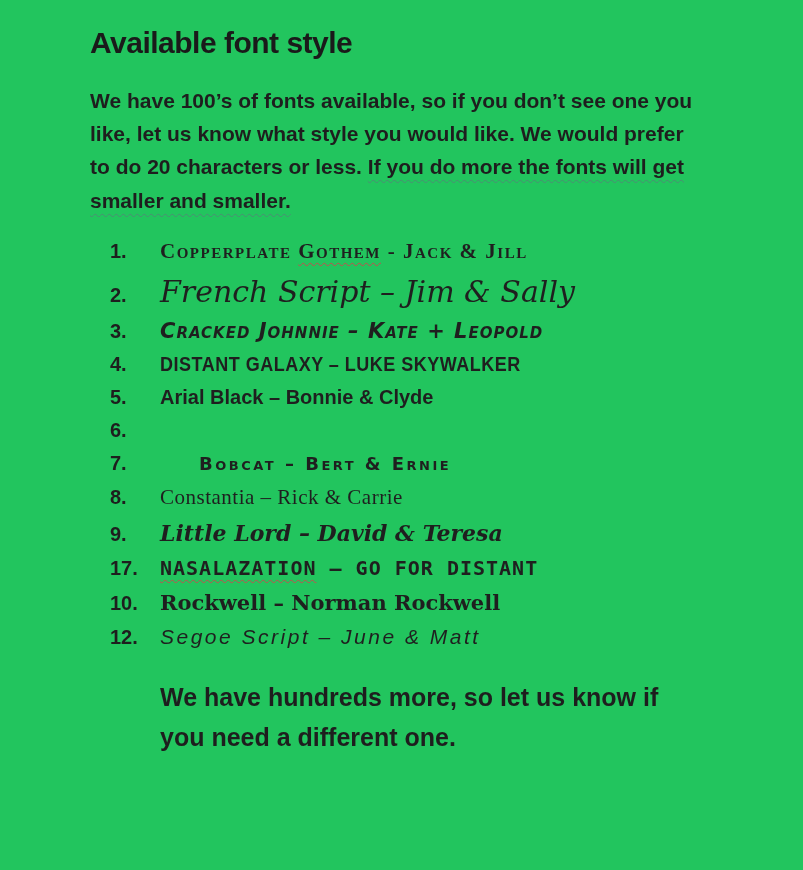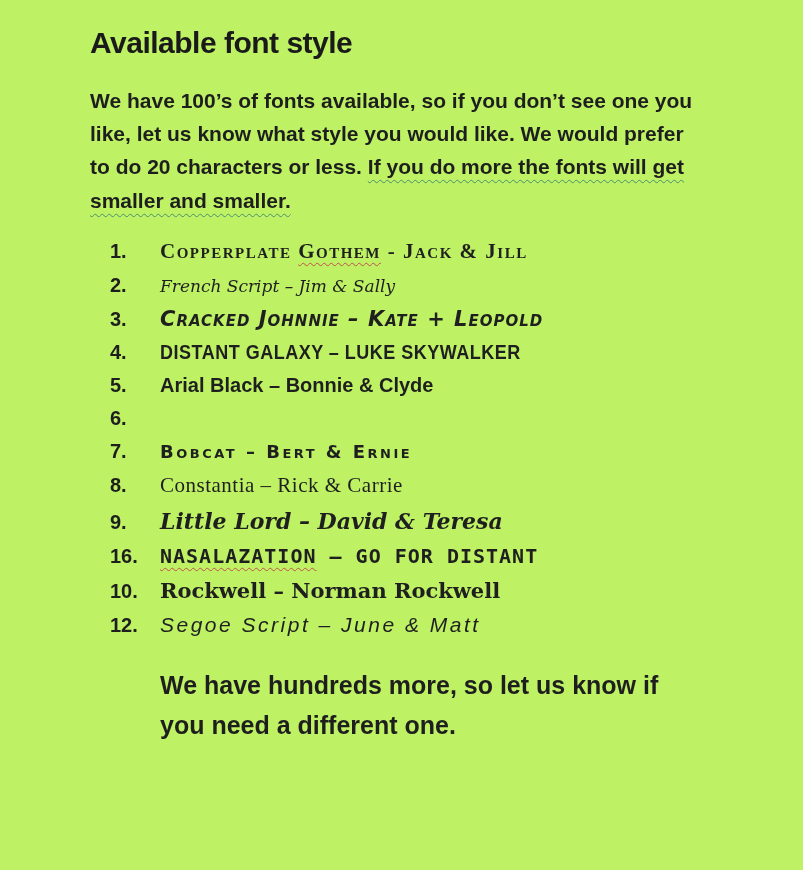--- a/index.html
+++ b/index.html
@@ -8,21 +8,21 @@
   }
   * { box-sizing: border-box; }
   html, body { margin: 0; padding: 0; }
   body {
     background: #ffffff;
     font-family: "Liberation Sans", sans-serif;
   }
   .page {
     width: 803px;
     height: 870px;
-    background: #bef264;
+    background: #22c55e;
     color: #1f1f1f;
     padding: 26px 95px 0 90px;
     overflow: hidden;
   }
   .doc-title {
     font-family: "Liberation Sans", sans-serif;
     font-size: 30px;
     font-weight: 700;
     letter-spacing: -0.5px;
     margin: 0 0 24px 0;
@@ -59,26 +59,26 @@
     font: 600 20px "Liberation Sans", sans-serif;
     font-style: normal;
     letter-spacing: 0;
     width: 50px;
     flex-shrink: 0;
     color: #1e1e1e;
   }
   .sample { display: inline-block; }
   
   .f-copperplate     { font-family: "Liberation Serif", serif; font-variant: small-caps; font-weight: 700; font-size: 21px; letter-spacing: 1.5px; }
-  .f-french-script   { font-family: "DejaVu Serif", serif; font-style: italic; font-size: 17px; text-align: right; }
+  .f-french-script   { font-family: "DejaVu Serif", serif; font-style: italic; font-size: 30px; text-align: right; }
   .f-cracked-johnnie { font-family: "DejaVu Sans", sans-serif; font-style: italic; font-weight: 700; font-variant: small-caps; font-size: 21px; letter-spacing: 1px; }
   .f-distant-galaxy  { font-family: "Liberation Sans", sans-serif; font-weight: 900; font-size: 18px; letter-spacing: 0.5px; transform: scaleY(1.08); transform-origin: left bottom; }
   .f-arial-black     { font-family: "Liberation Sans", sans-serif; font-weight: 900; font-size: 20px; }
   .f-batang          { font-family: "Liberation Serif", serif; font-size: 21px; }
-  .f-bobcat          { font-family: "DejaVu Sans", sans-serif; font-weight: 700; font-variant: small-caps; font-size: 18px; letter-spacing: 2.5px; }
+  .f-bobcat          { font-family: "DejaVu Sans", sans-serif; font-weight: 700; font-variant: small-caps; font-size: 18px; letter-spacing: 2.5px; margin-left: 39px; }
   .f-constantia      { font-family: "Liberation Serif", serif; font-size: 21px; letter-spacing: 0.5px; }
   .f-little-lord     { font-family: "DejaVu Serif", serif; font-weight: 700; font-style: italic; font-size: 22px; }
   .f-nasalazation    { font-family: "DejaVu Sans Mono", monospace; font-weight: 700; font-size: 20px; letter-spacing: 1px; }
   .f-rockwell        { font-family: "DejaVu Serif", serif; font-weight: 700; font-size: 21px; }
   .f-segoe-script    { font-family: "Liberation Sans", sans-serif; font-style: italic; font-size: 21px; letter-spacing: 2.5px; }
   .f-vivaldi         { font-family: "DejaVu Serif", serif; font-style: italic; font-size: 24px; letter-spacing: 1px; }
   .footer-note {
     font-family: "Liberation Sans", sans-serif;
     font-size: 25px;
     font-weight: 600;
@@ -127,21 +127,21 @@
       </div>
       <div class="font-item">
         <span class="num">8.</span>
         <span class="sample f-constantia"><span>Constantia – Rick &amp; Carrie</span></span>
       </div>
       <div class="font-item">
         <span class="num">9.</span>
         <span class="sample f-little-lord"><span>Little Lord – David &amp; Teresa</span></span>
       </div>
       <div class="font-item">
-        <span class="num">16.</span>
+        <span class="num">17.</span>
         <span class="sample f-nasalazation"><span class="misspelled">NASALAZATION</span><span> – GO FOR DISTANT</span></span>
       </div>
       <div class="font-item">
         <span class="num">10.</span>
         <span class="sample f-rockwell"><span>Rockwell – Norman Rockwell</span></span>
       </div>
       <div class="font-item">
         <span class="num">12.</span>
         <span class="sample f-segoe-script"><span>Segoe Script – June &amp; Matt</span></span>
       </div>

